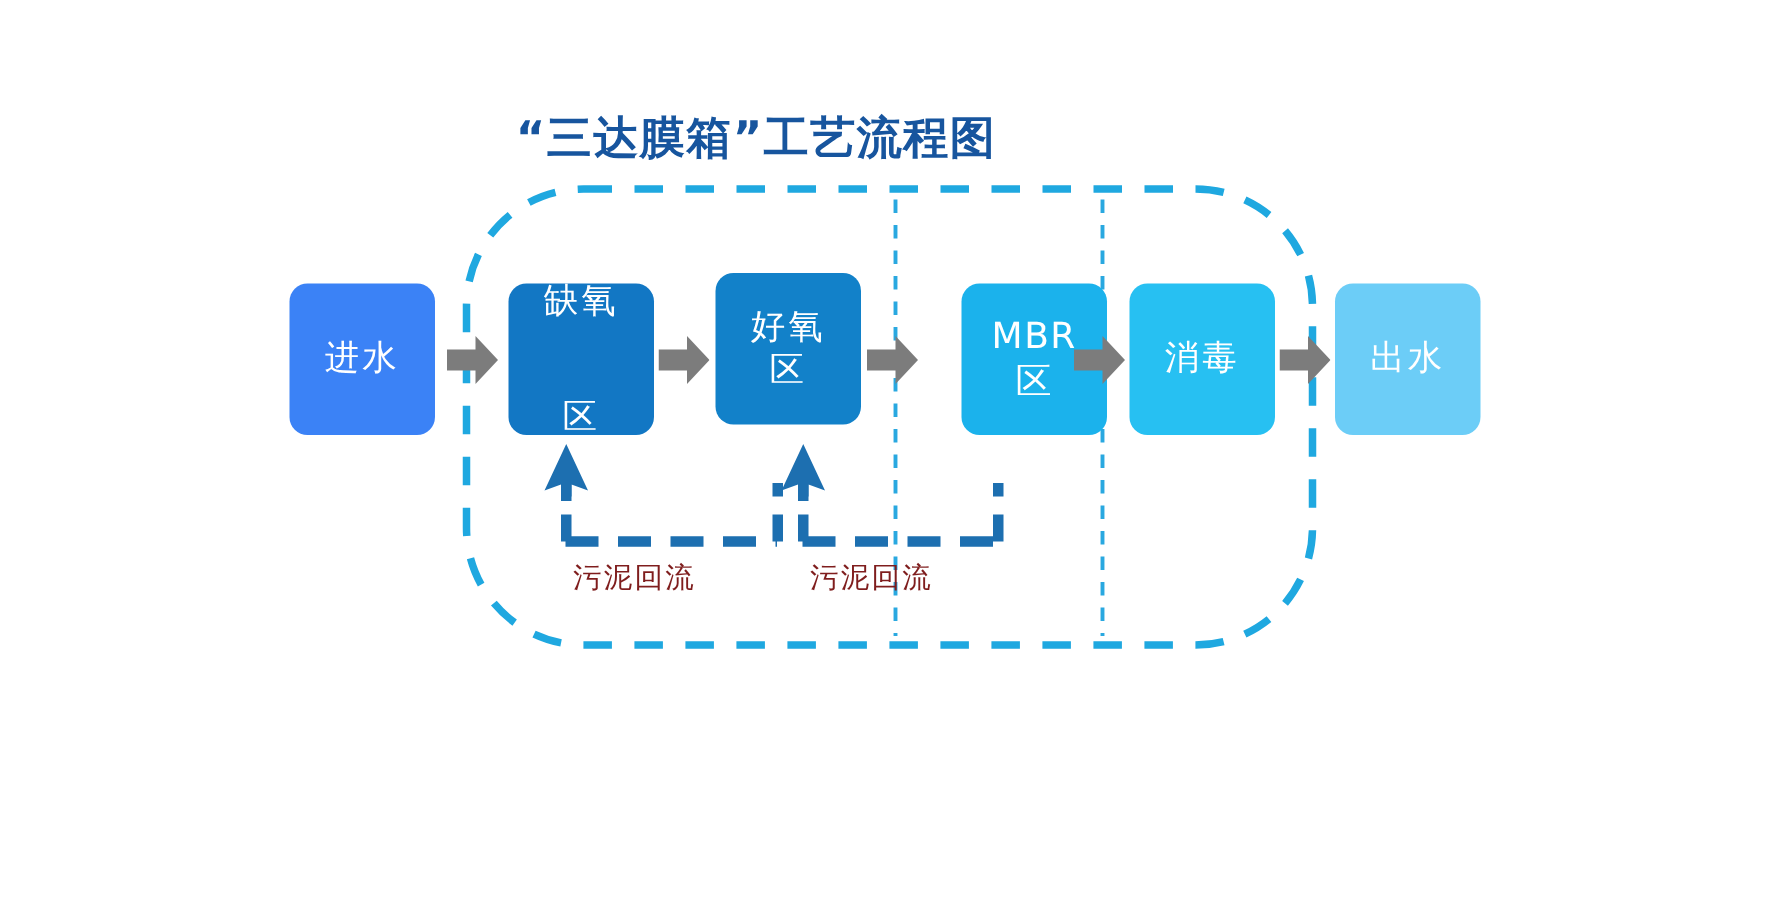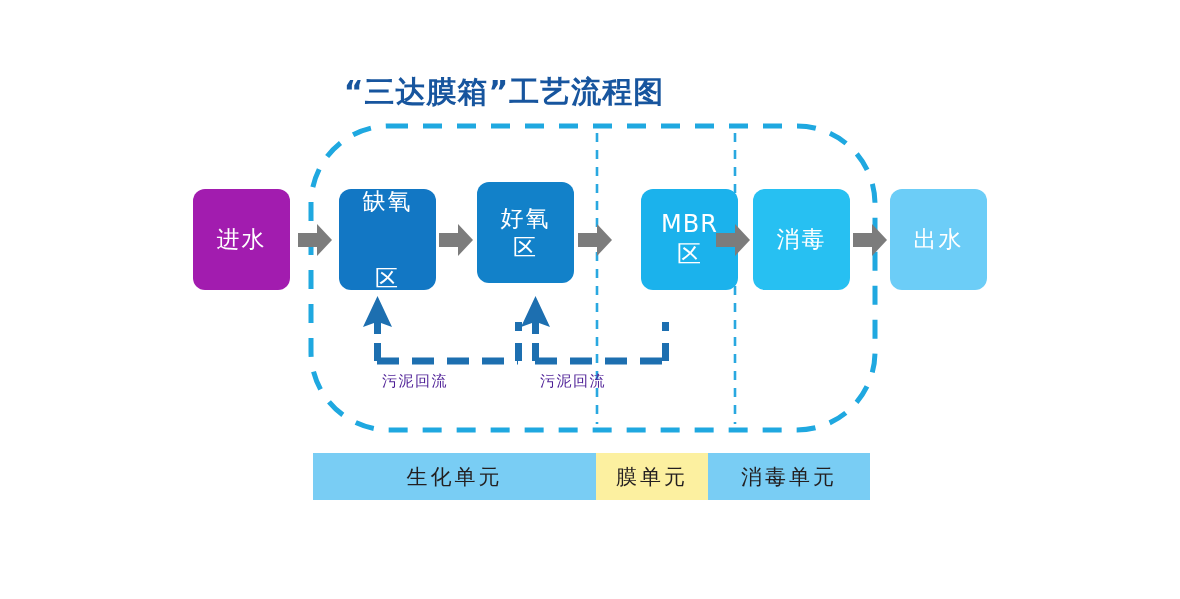--- a/index.html
+++ b/index.html
@@ -36,36 +36,36 @@
     align-items:center;
     justify-content:center;
     text-align:center;
     color:#ffffff;
     font-size:23px;
     line-height:1.22;
     letter-spacing:2px;
     font-weight:400;
   }
   .pbox span{display:block;padding:0 2px;}
-  .pbox.b-in   {background:#a21caf;}
+  .pbox.b-in   {background:#3b82f6;}
   .pbox.b-anox {background:#1277c4;gap:48px;}
   .pbox.b-ox   {background:#1281c9;}
   .pbox.b-mbr  {background:#1bb2ec;}
   .pbox.b-dis  {background:#27c0f2;}
   .pbox.b-out  {background:#6ccdf7;}
   .pbox.latin  {font-size:24px;letter-spacing:1px;}
 
   
   .ga{position:absolute;width:34px;height:32px;}
 
   
   .slabel{
     position:absolute;
-    font-size:15px;
-    color:#4c1d95;
+    font-size:19px;
+    color:#7f1d1d;
     letter-spacing:1.5px;
     white-space:nowrap;
   }
 
   
   .legend{position:absolute;left:313px;top:453px;height:47px;display:flex;}
   .lbar{
     height:47px;
     display:flex;align-items:center;justify-content:center;
     font-size:21px;letter-spacing:3px;color:#231f20;
@@ -150,25 +150,14 @@
   <svg class="ga" style="left:716px;top:224px;" viewBox="0 0 34 32">
     <path d="M0 9 H19 V0 L34 16 L19 32 V23 H0 Z" fill="#7c7c7c"></path>
   </svg>
   <svg class="ga" style="left:853px;top:224px;" viewBox="0 0 34 32">
     <path d="M0 9 H19 V0 L34 16 L19 32 V23 H0 Z" fill="#7c7c7c"></path>
   </svg>
 
   <div class="slabel" style="left:382px;top:372px;">污泥回流</div>
   <div class="slabel" style="left:540px;top:372px;">污泥回流</div>
 
-  <div class="legend">
-    <div class="lbar blue w1">
-      <span>生化单元</span>
-    </div>
-    <div class="lbar yellow w2">
-      <span>膜单元</span>
-    </div>
-    <div class="lbar blue w3">
-      <span>消毒单元</span>
-    </div>
-  </div>
 
 </div>
 
 </body></html>

